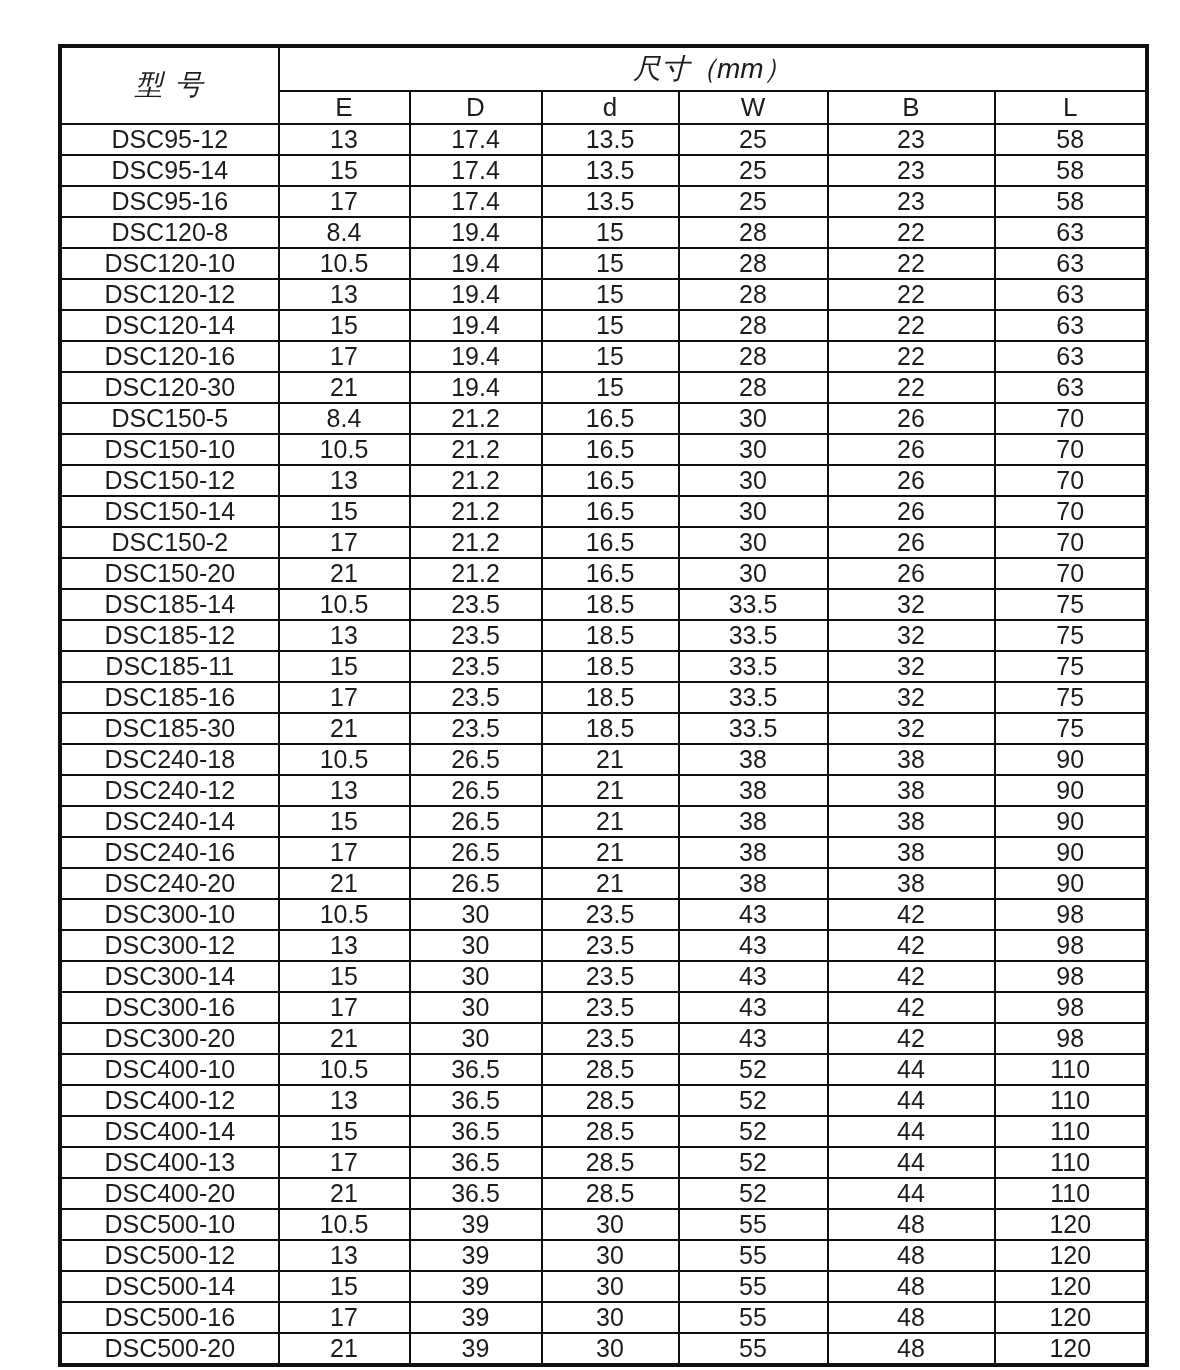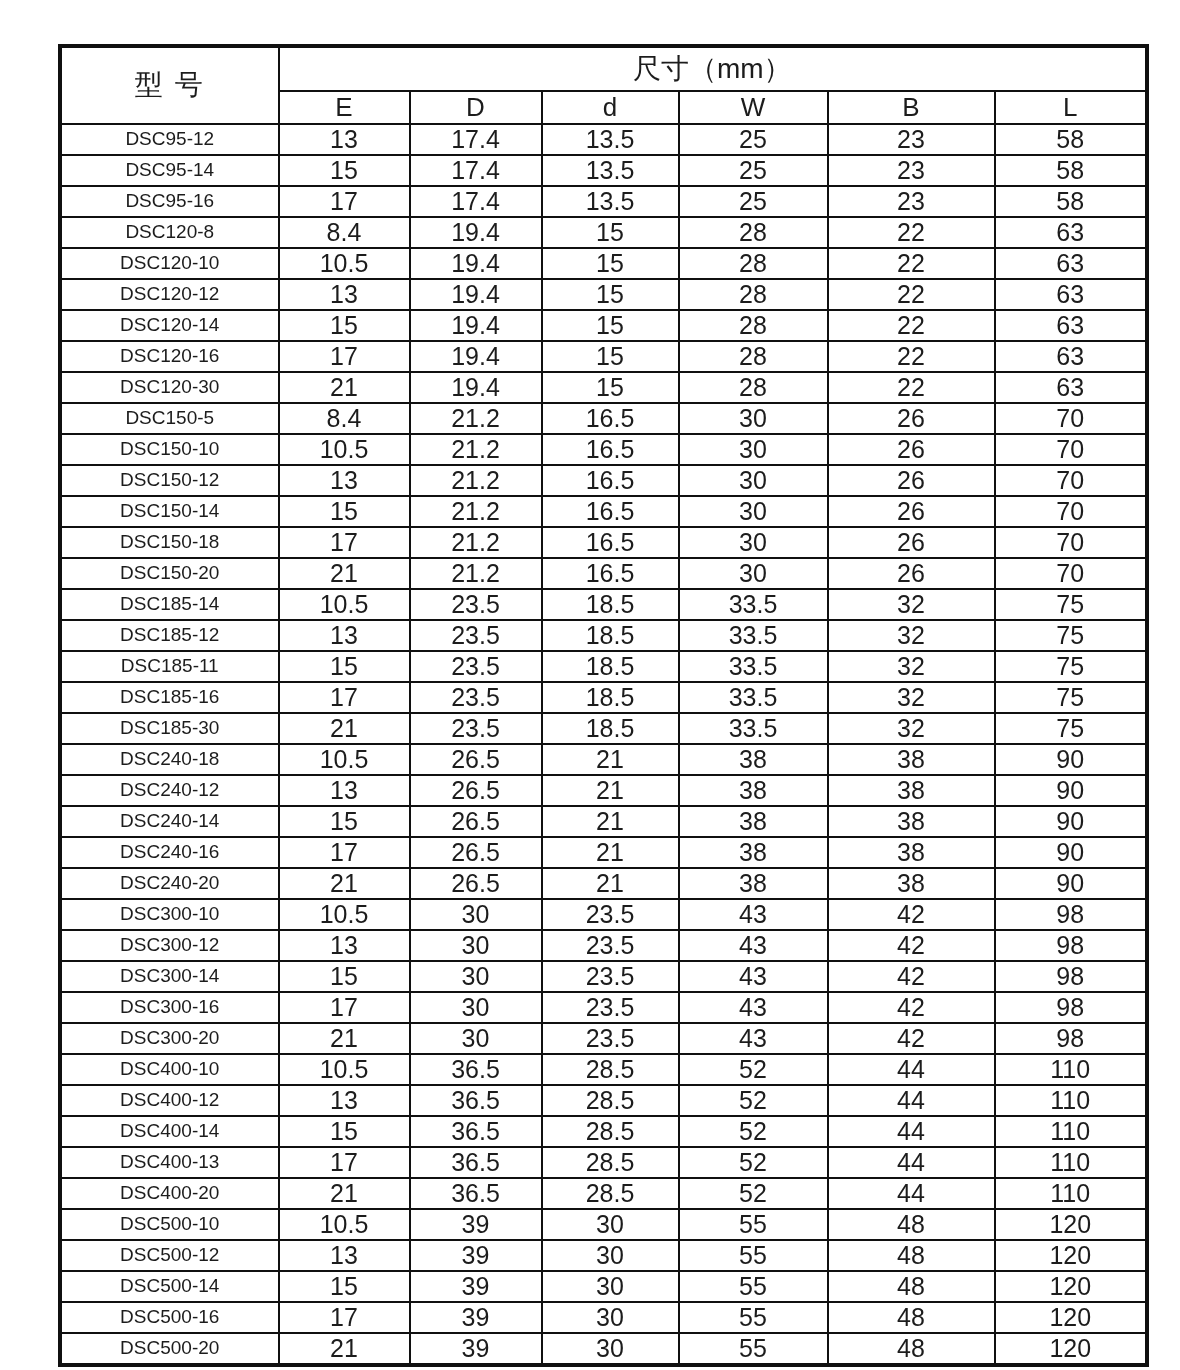--- a/index.html
+++ b/index.html
@@ -39,38 +39,38 @@
   }
   
   table.dim-table { border: 3px solid #101010; outline: 1px solid #101010; }
   col.c-model { width: 218px; }
   col.c-e { width: 131px; }
   col.c-d1 { width: 132px; }
   col.c-d2 { width: 137px; }
   col.c-w { width: 149px; }
   col.c-b { width: 167px; }
   col.c-l { width: 152px; }
-  tr.hdr-top { height: 44px; }
+  tr.hdr-top { height: 44px; font-style: italic; }
   tr.hdr-cols { height: 33px; }
   tbody tr { height: 30px; }
   th.model-head {
     font-size: 28px;
     font-weight: normal;
     letter-spacing: 2px;
   }
   th.size-head {
     font-size: 28px;
     font-weight: normal;
   }
   th.col-letter {
     font-size: 26px;
     font-weight: normal;
   }
   td.model-cell {
-    font-size: 19px;
+    font-size: 25px;
   }
   td.value-cell {
     font-size: 25px;
   }
 </style>
 </head>
 <body>
 
 <div class="page">
   <table class="dim-table">
@@ -209,21 +209,21 @@
         <tr>
           <td class="model-cell">DSC150-14</td>
           <td class="value-cell">15</td>
           <td class="value-cell">21.2</td>
           <td class="value-cell">16.5</td>
           <td class="value-cell">30</td>
           <td class="value-cell">26</td>
           <td class="value-cell">70</td>
         </tr>
         <tr>
-          <td class="model-cell">DSC150-18</td>
+          <td class="model-cell">DSC150-2</td>
           <td class="value-cell">17</td>
           <td class="value-cell">21.2</td>
           <td class="value-cell">16.5</td>
           <td class="value-cell">30</td>
           <td class="value-cell">26</td>
           <td class="value-cell">70</td>
         </tr>
         <tr>
           <td class="model-cell">DSC150-20</td>
           <td class="value-cell">21</td>

